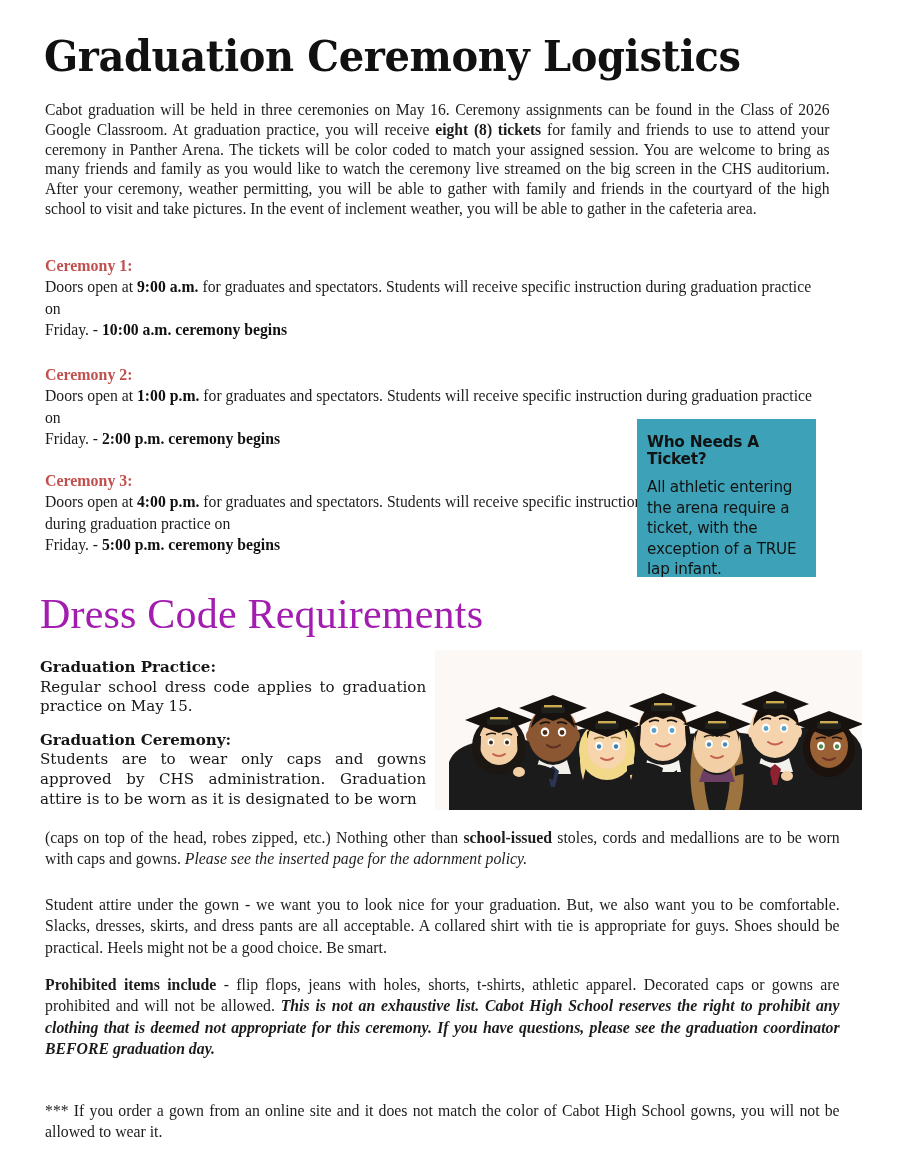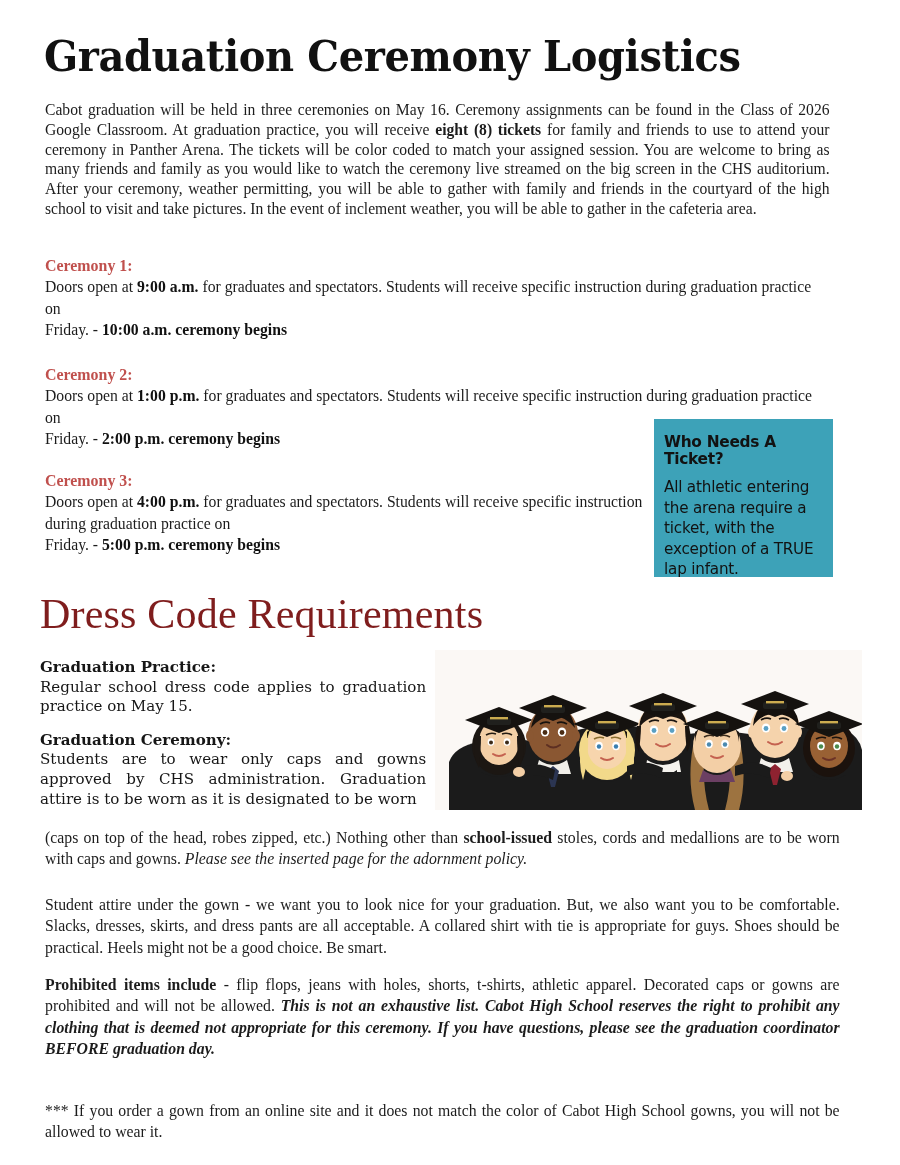--- a/index.html
+++ b/index.html
@@ -39,21 +39,21 @@
   }
 
   .title-section {
     position: absolute;
     left: 40px;
     top: 592px;
     font-family: "Liberation Serif", serif;
     font-weight: 400;
     font-size: 42px;
     line-height: 1.05;
-    color: #7f1d1d;
+    color: #a21caf;
     white-space: nowrap;
     letter-spacing: 0.2px;
   }
 
   
   .intro-para {
     position: absolute;
     left: 45px;
     top: 101px;
     width: 813px;
@@ -89,21 +89,21 @@
     font-size: 16.4px;
     line-height: 21px;
     margin-bottom: 1px;
   }
   .ceremony-line { display: block; }
   .ceremony-line b { font-weight: 700; color: #111; }
 
   
   .ticket-box {
     position: absolute;
-    left: 654px;
+    left: 637px;
     top: 419px;
     width: 179px;
     height: 158px;
     background: #3da2b8;
     box-sizing: border-box;
     padding: 15px 10px 8px 10px;
     font-family: "DejaVu Sans", "Liberation Sans", sans-serif;
     color: #121212;
   }
   .ticket-title {

